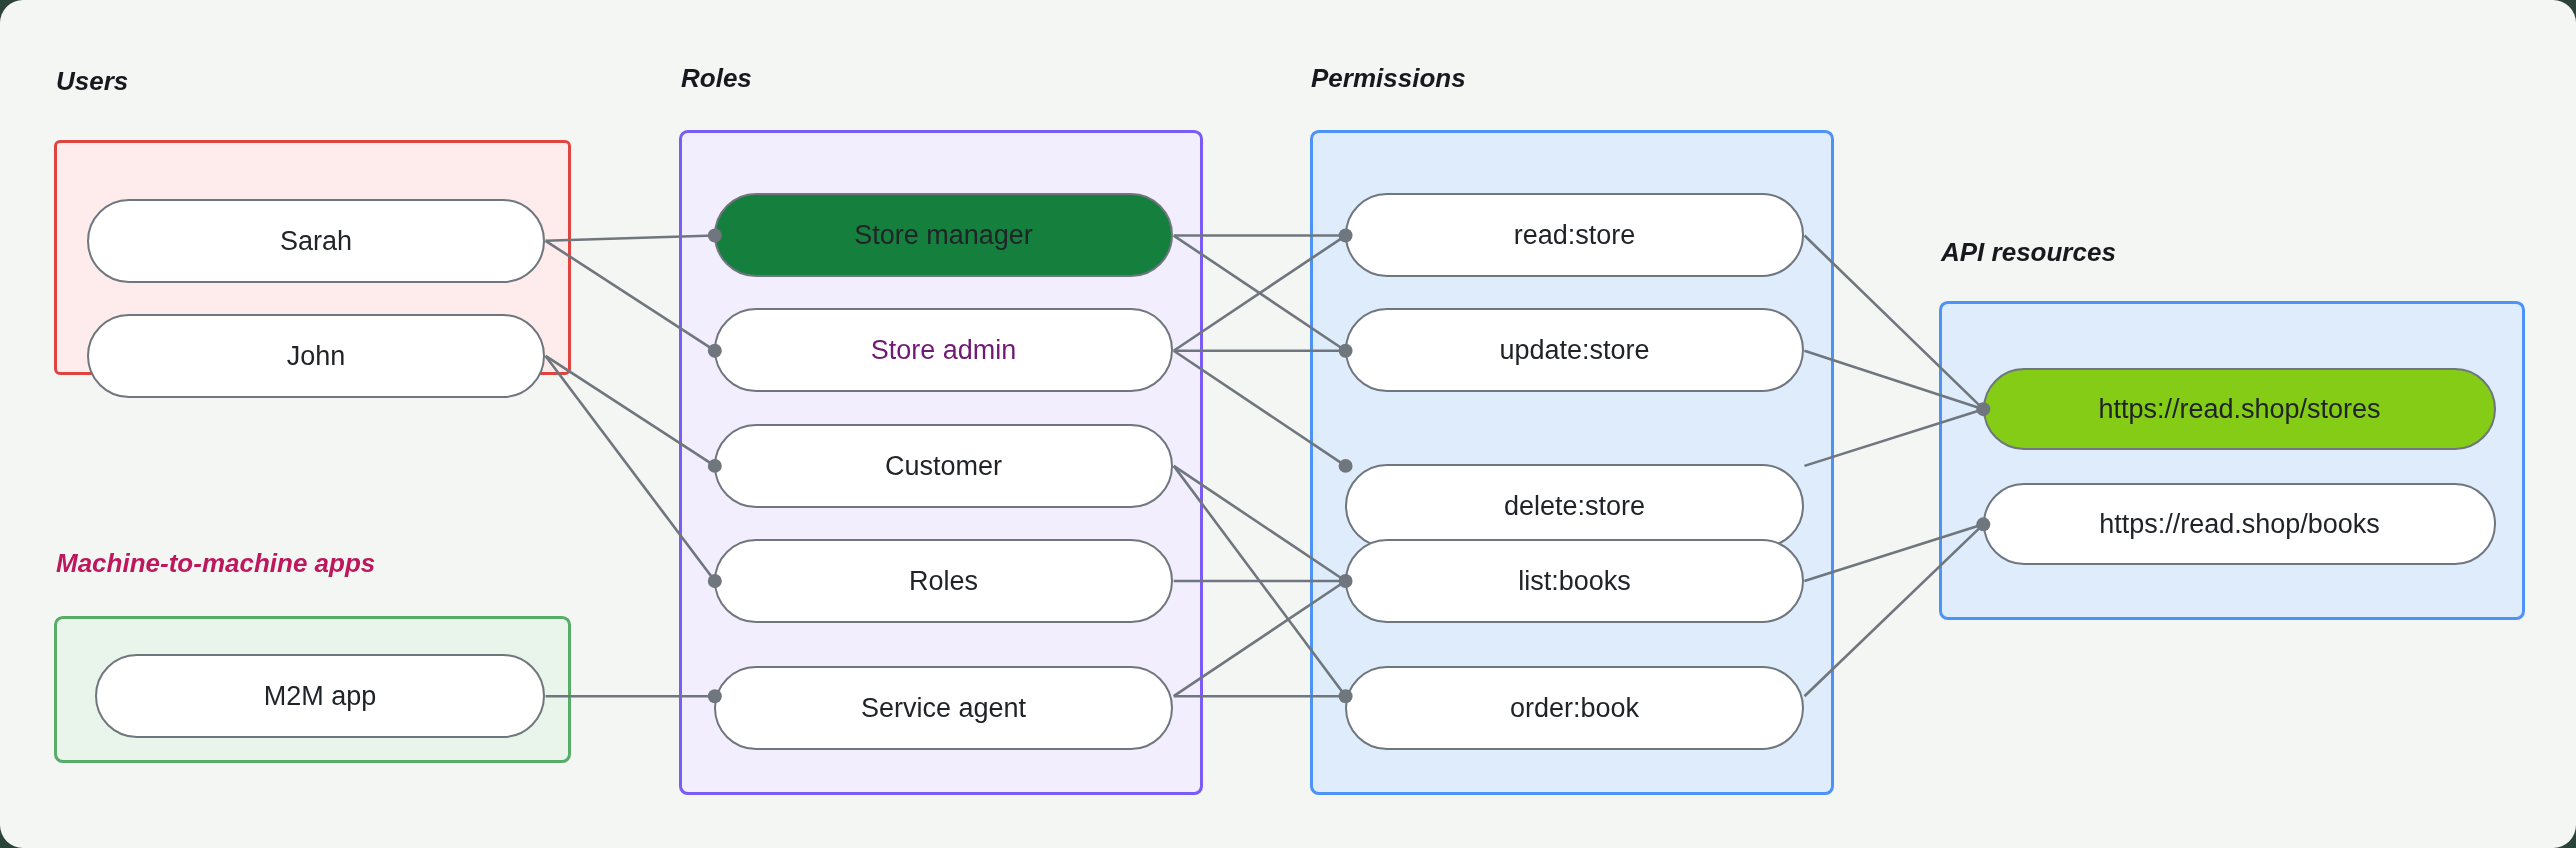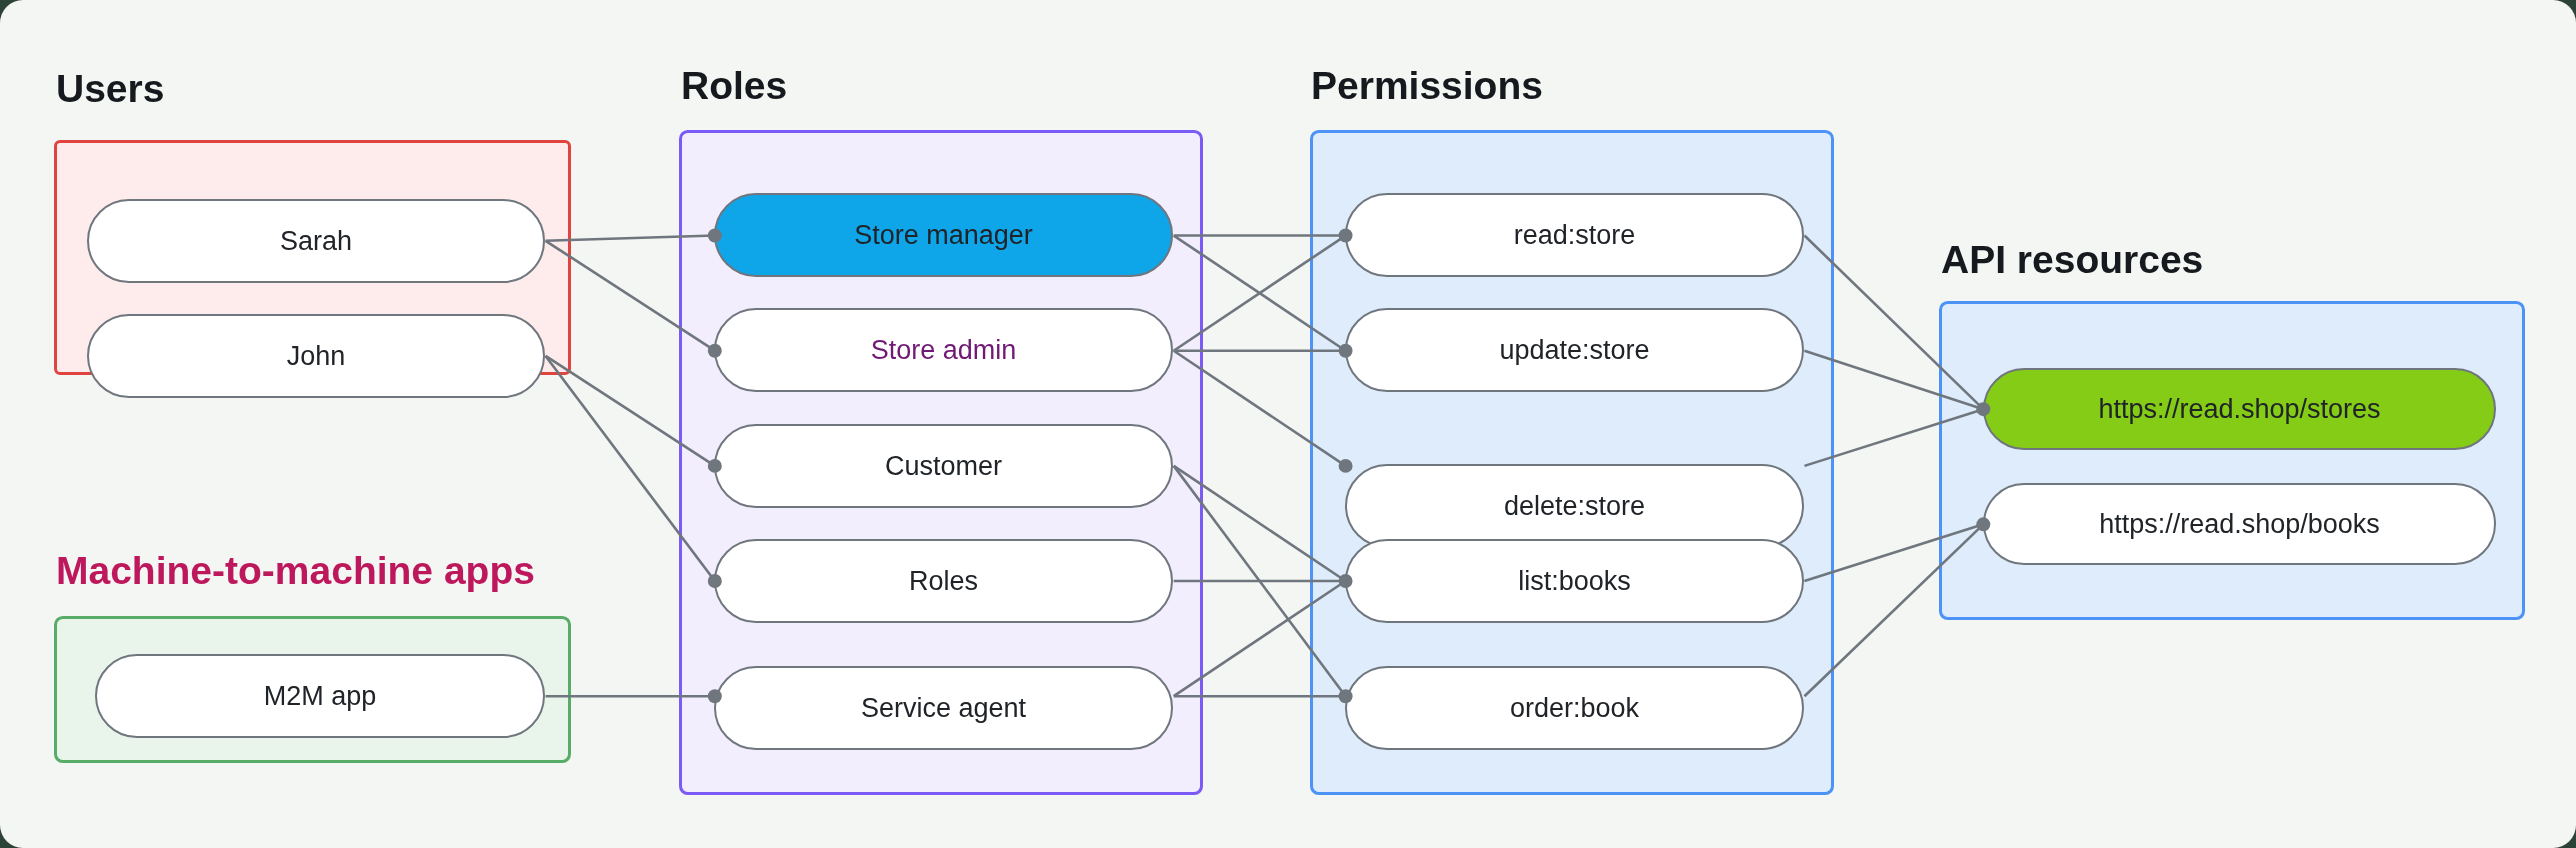--- a/index.html
+++ b/index.html
@@ -7,22 +7,22 @@
     width:2576px;height:848px;overflow:hidden;
     background:#2c4437;
     font-family:"Liberation Sans", sans-serif;
   }
   .canvas{
     position:absolute;left:0;top:0;width:2576px;height:848px;
     background:#f4f6f4;border-radius:23px;overflow:hidden;
   }
   .group-label{
     position:absolute;
-    font-size:39px;font-weight:600;color:#16191d;
-    line-height:1.2;white-space:nowrap;z-index:2;
+    font-size:26px;font-weight:600;color:#16191d;
+    line-height:1.2;white-space:nowrap;z-index:2;font-style:italic;
   }
   .group-box{
     position:absolute;box-sizing:border-box;
     border:3.5px solid #888;border-radius:8.7px;z-index:1;
   }
   .pill{
     position:absolute;box-sizing:border-box;
     background:#ffffff;border:2.6px solid #6f767d;border-radius:52px;
     display:flex;align-items:center;justify-content:center;
     font-size:27px;font-weight:400;color:#202428;
@@ -107,21 +107,21 @@
     <div class="pill" id="node-john" style="background: rgb(255, 255, 255); border-color: rgb(111, 118, 125); color: rgb(32, 36, 40);">John</div>
   </div>
 
   <div class="group-label" id="label-m2m" style="color: #be185d;">Machine-to-machine apps</div>
   <div class="group-box" id="box-m2m" style="border-color: rgb(87, 173, 104); background: rgb(233, 244, 234); padding-left: 36px;">
     <div class="pill" id="node-m2m-app" style="background: rgb(255, 255, 255); border-color: rgb(111, 118, 125); color: rgb(32, 36, 40);">M2M app</div>
   </div>
 
   <div class="group-label" id="label-roles" style="color: rgb(22, 25, 29);">Roles</div>
   <div class="group-box" id="box-roles" style="border-color: rgb(123, 91, 245); background: rgb(243, 238, 254);">
-    <div class="pill" id="node-store-manager" style="background: #0ea5e9; border-color: rgb(111, 118, 125); color: rgb(32, 36, 40);">Store manager</div>
+    <div class="pill" id="node-store-manager" style="background: #15803d; border-color: rgb(111, 118, 125); color: rgb(32, 36, 40);">Store manager</div>
     <div class="pill" id="node-store-admin" style="background: rgb(255, 255, 255); border-color: rgb(111, 118, 125); color: #701a75;">Store admin</div>
     <div class="pill" id="node-customer" style="background: rgb(255, 255, 255); border-color: rgb(111, 118, 125); color: rgb(32, 36, 40);">Customer</div>
     <div class="pill" id="node-guest" style="background: rgb(255, 255, 255); border-color: rgb(111, 118, 125); color: rgb(32, 36, 40);">Roles</div>
     <div class="pill" id="node-service-agent" style="background: rgb(255, 255, 255); border-color: rgb(111, 118, 125); color: rgb(32, 36, 40);">Service agent</div>
   </div>
 
   <div class="group-label" id="label-permissions" style="color: rgb(22, 25, 29);">Permissions</div>
   <div class="group-box" id="box-permissions" style="border-color: rgb(77, 146, 247); background: rgb(223, 236, 252);">
     <div class="pill" id="node-read-store" style="background: rgb(255, 255, 255); border-color: rgb(111, 118, 125); color: rgb(32, 36, 40);">read:store</div>
     <div class="pill" id="node-update-store" style="background: rgb(255, 255, 255); border-color: rgb(111, 118, 125); color: rgb(32, 36, 40);">update:store</div>

